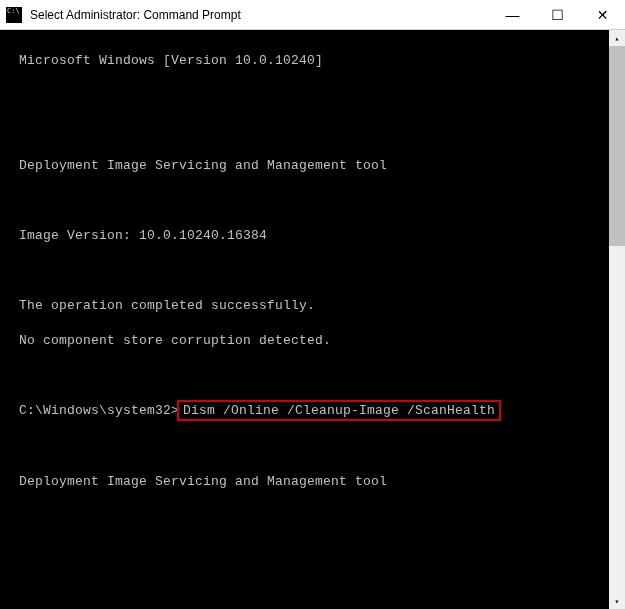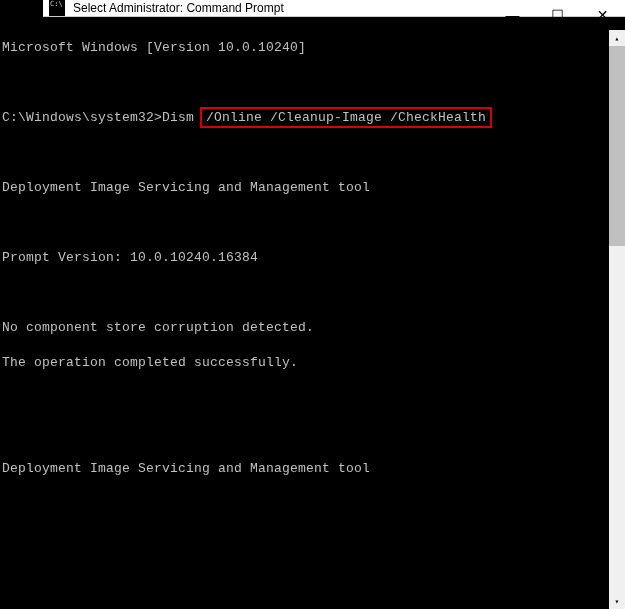--- a/index.html
+++ b/index.html
@@ -6,28 +6,27 @@
     body {
       width: 625px;
       height: 609px;
       background: #000;
       font-family: Consolas, "Courier New", monospace;
       font-size: 13px;
       overflow: hidden;
       position: relative;
     }
     .titlebar {
-      height: 17px;
+      height: 30px;
       background: #fff;
       display: flex;
       align-items: center;
       padding-left: 6px;
       position: relative;
       border-bottom: 1px solid #ccc;
-      margin-left: 43px;
     }
     .titlebar-icon {
       width: 16px;
       height: 16px;
       background: #000;
       margin-right: 8px;
       position: relative;
     }
     .titlebar-icon::after {
       content: "C:\\";
@@ -64,20 +63,21 @@
       background: #000;
       color: #c0c0c0;
       padding: 4px 2px 4px 2px;
       line-height: 1.35;
       font-size: 13px;
       height: calc(100% - 30px);
       position: relative;
       white-space: pre;
       font-family: Consolas, "Courier New", monospace;
       letter-spacing: 0.2px;
+      margin-left: 17px;
     }
     .line { display: block; min-height: 1.35em; }
     .hl {
       border: 2px solid #d40000;
       padding: 1px 4px;
       margin-left: -2px;
     }
     .scrollbar {
       position: absolute;
       right: 0;
@@ -113,29 +113,29 @@
   <div class="window-controls">
     <div class="wc-btn">—</div>
     <div class="wc-btn">☐</div>
     <div class="wc-btn">✕</div>
   </div>
 </div>
 
 <div class="terminal">
 <span class="line">Microsoft Windows [Version 10.0.10240]</span>
 <span class="line"> </span>
-<span class="line"><span>C:\Windows\system32&gt;</span><span>Dism </span><span class="hl">/Online /Cleanup-Image /CheckHealth</span></span>
 <span class="line"> </span>
 <span class="line">Deployment Image Servicing and Management tool</span>
 <span class="line"> </span>
-<span class="line">Prompt Version: 10.0.10240.16384</span>
+<span class="line">Image Version: 10.0.10240.16384</span>
 <span class="line"> </span>
+<span class="line">The operation completed successfully.</span>
 <span class="line">No component store corruption detected.</span>
-<span class="line">The operation completed successfully.</span>
 <span class="line"> </span>
+<span class="line"><span>C:\Windows\system32&gt;</span><span class="hl">Dism /Online /Cleanup-Image /ScanHealth</span></span>
 <span class="line"> </span>
 <span class="line">Deployment Image Servicing and Management tool</span>
 
 
 
 
 
 
 
 

